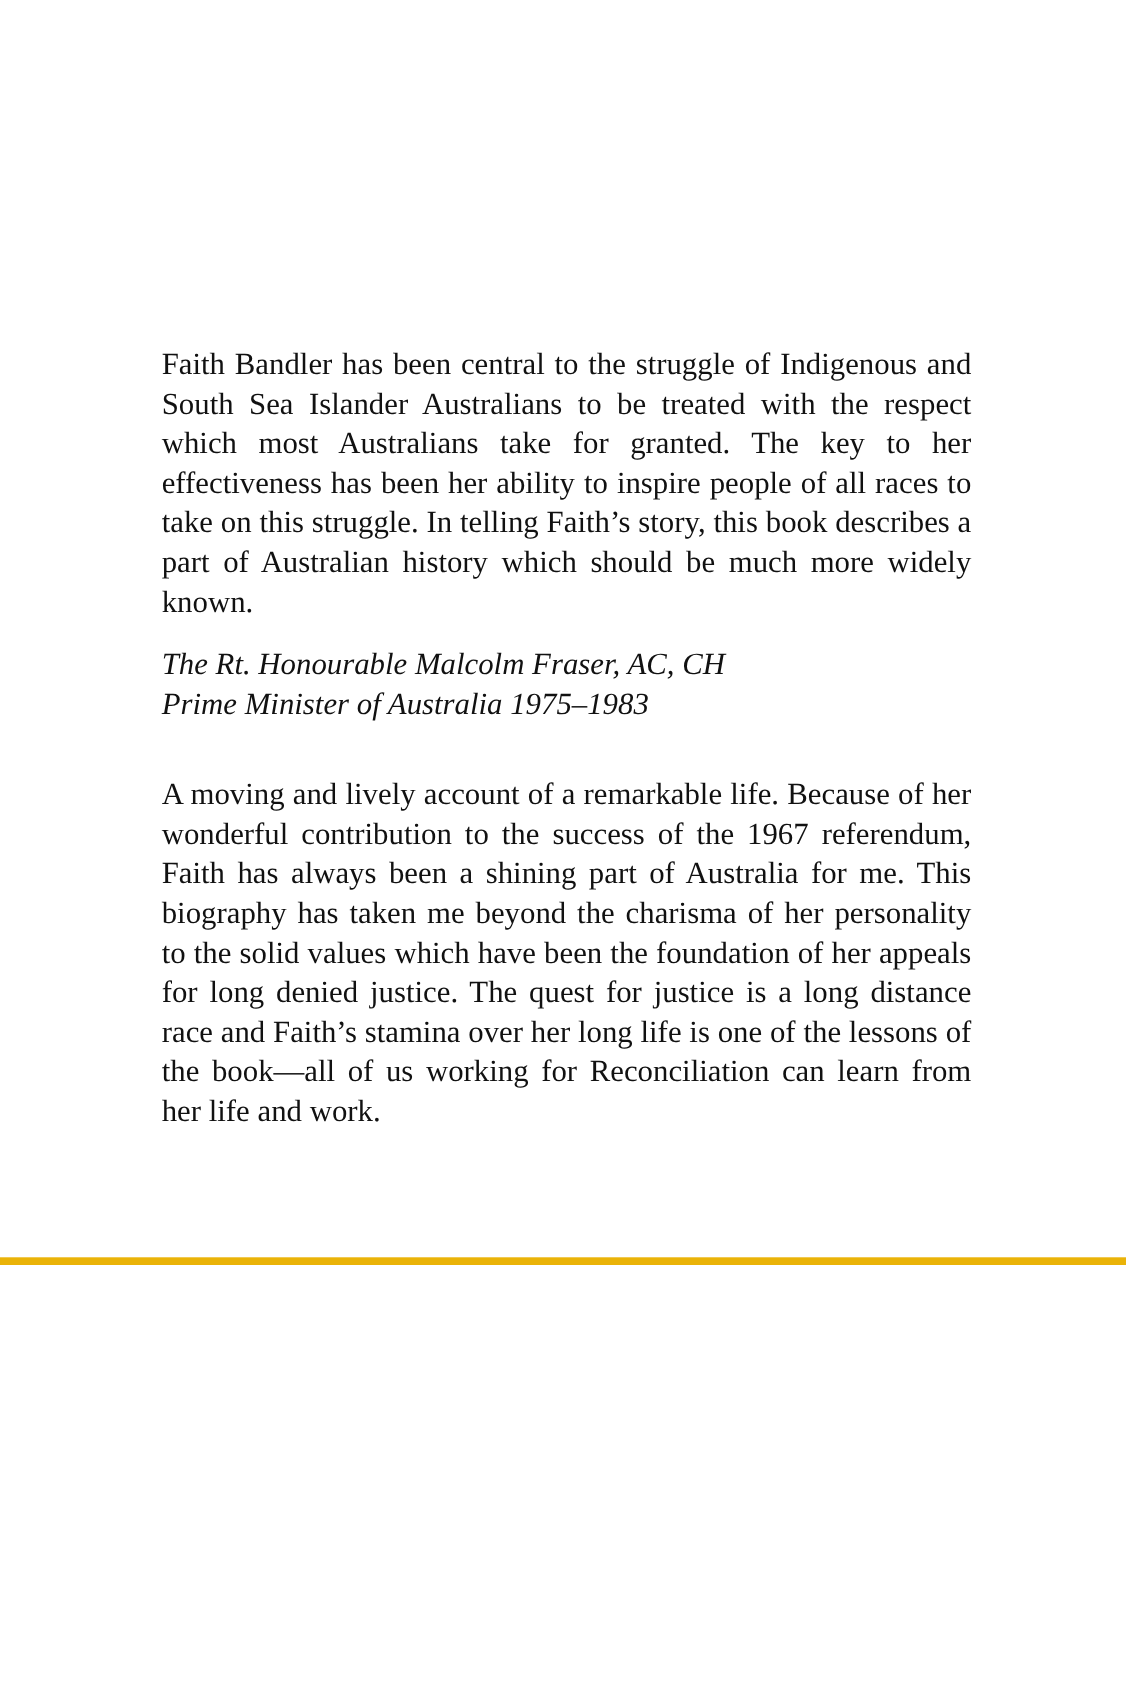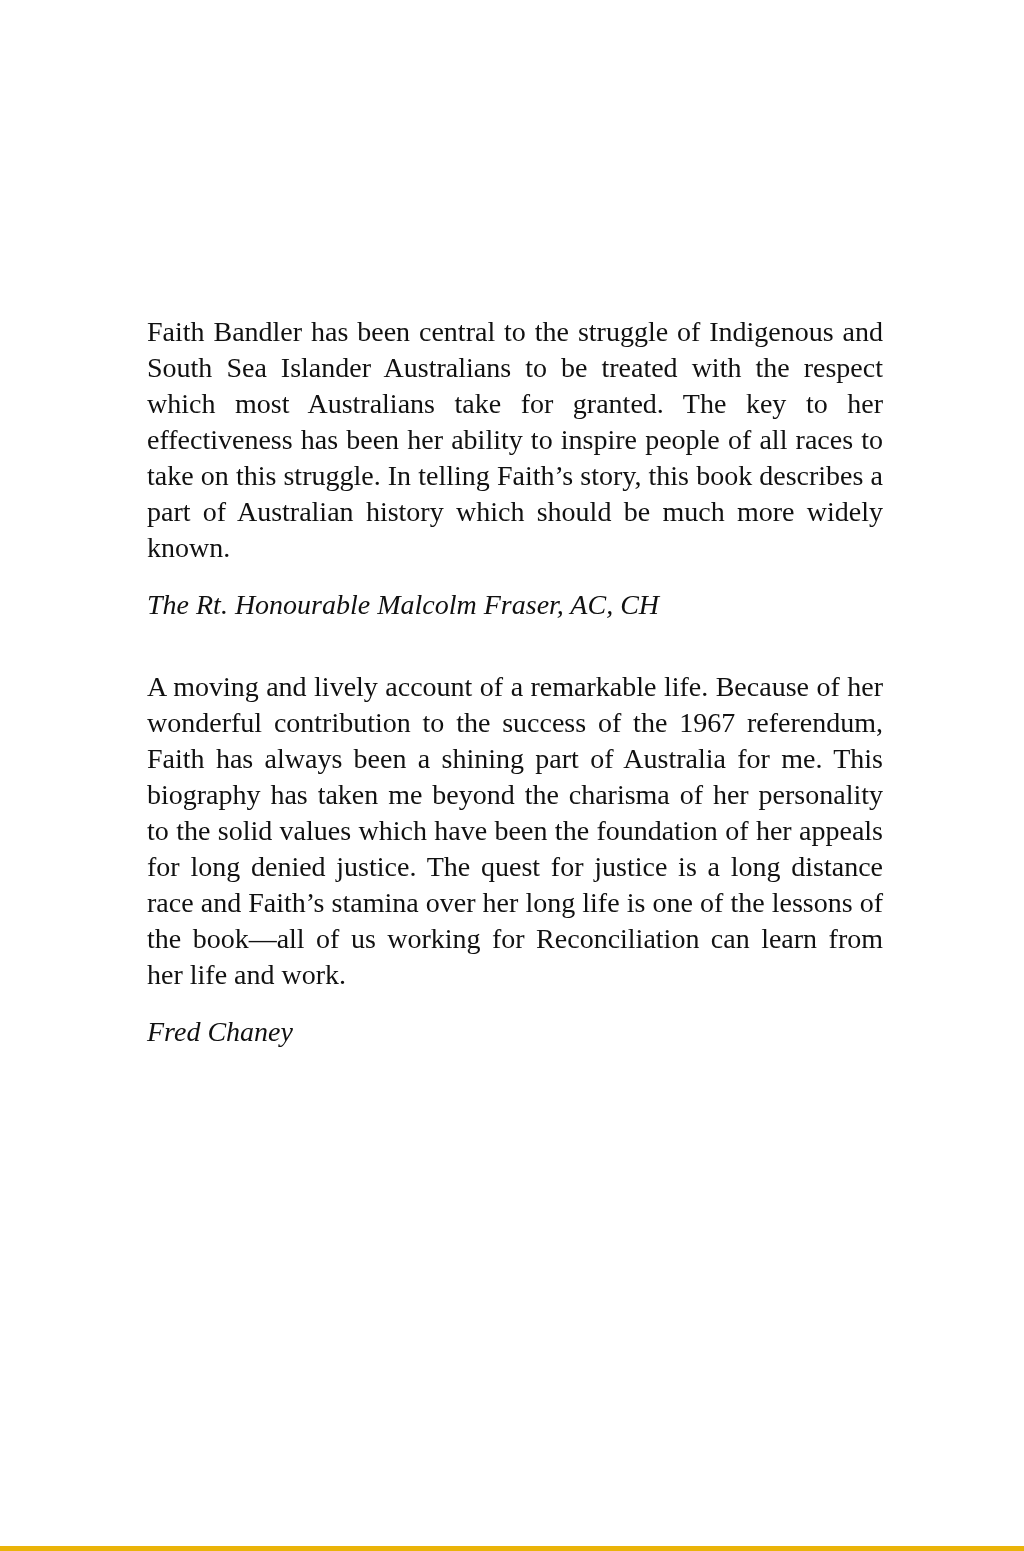--- a/index.html
+++ b/index.html
@@ -3,26 +3,26 @@
 <meta charset="utf-8">
 <style>
   html, body {
     margin: 0;
     padding: 0;
     background: #ffffff;
   }
   .page {
     position: relative;
     width: 1024px;
-    height: 1551px;
+    height: 1150px;
     background: #ffffff;
     font-family: "Liberation Serif", "DejaVu Serif", serif;
     color: #111111;
     box-sizing: border-box;
-    border-bottom: 5px solid #eab308;
+    border-bottom: 7px solid #eab308;
     overflow: hidden;
   }
   .text-block {
     position: absolute;
     left: 147px;
     top: 314px;
     width: 736px;
     font-size: 28px;
     line-height: 36px;
   }
@@ -44,22 +44,20 @@
 </style>
 </head>
 <body>
 
 <div class="page">
   <div class="text-block">
 
     <p class="quote">Faith Bandler has been central to the struggle of Indigenous and South Sea Islander Australians to be treated with the respect which most Australians take for granted. The key to her effectiveness has been her ability to inspire people of all races to take on this struggle. In telling Faith’s story, this book describes a part of Australian history which should be much more widely known.</p>
     <div class="attribution">
       <span class="attr-line">The Rt. Honourable Malcolm Fraser, AC, CH</span>
+      <span class="attr-line">Prime Minister of Australia 1975–1983</span>
     </div>
 
 
     <p class="quote">A moving and lively account of a remarkable life. Because of her wonderful contribution to the success of the 1967 referendum, Faith has always been a shining part of Australia for me. This biography has taken me beyond the charisma of her personality to the solid values which have been the foundation of her appeals for long denied justice. The quest for justice is a long distance race and Faith’s stamina over her long life is one of the lessons of the book—all of us working for Reconciliation can learn from her life and work.</p>
-    <div class="attribution">
-      <span class="attr-line">Fred Chaney</span>
-    </div>
 
   </div>
 </div>
 
 </body></html>

